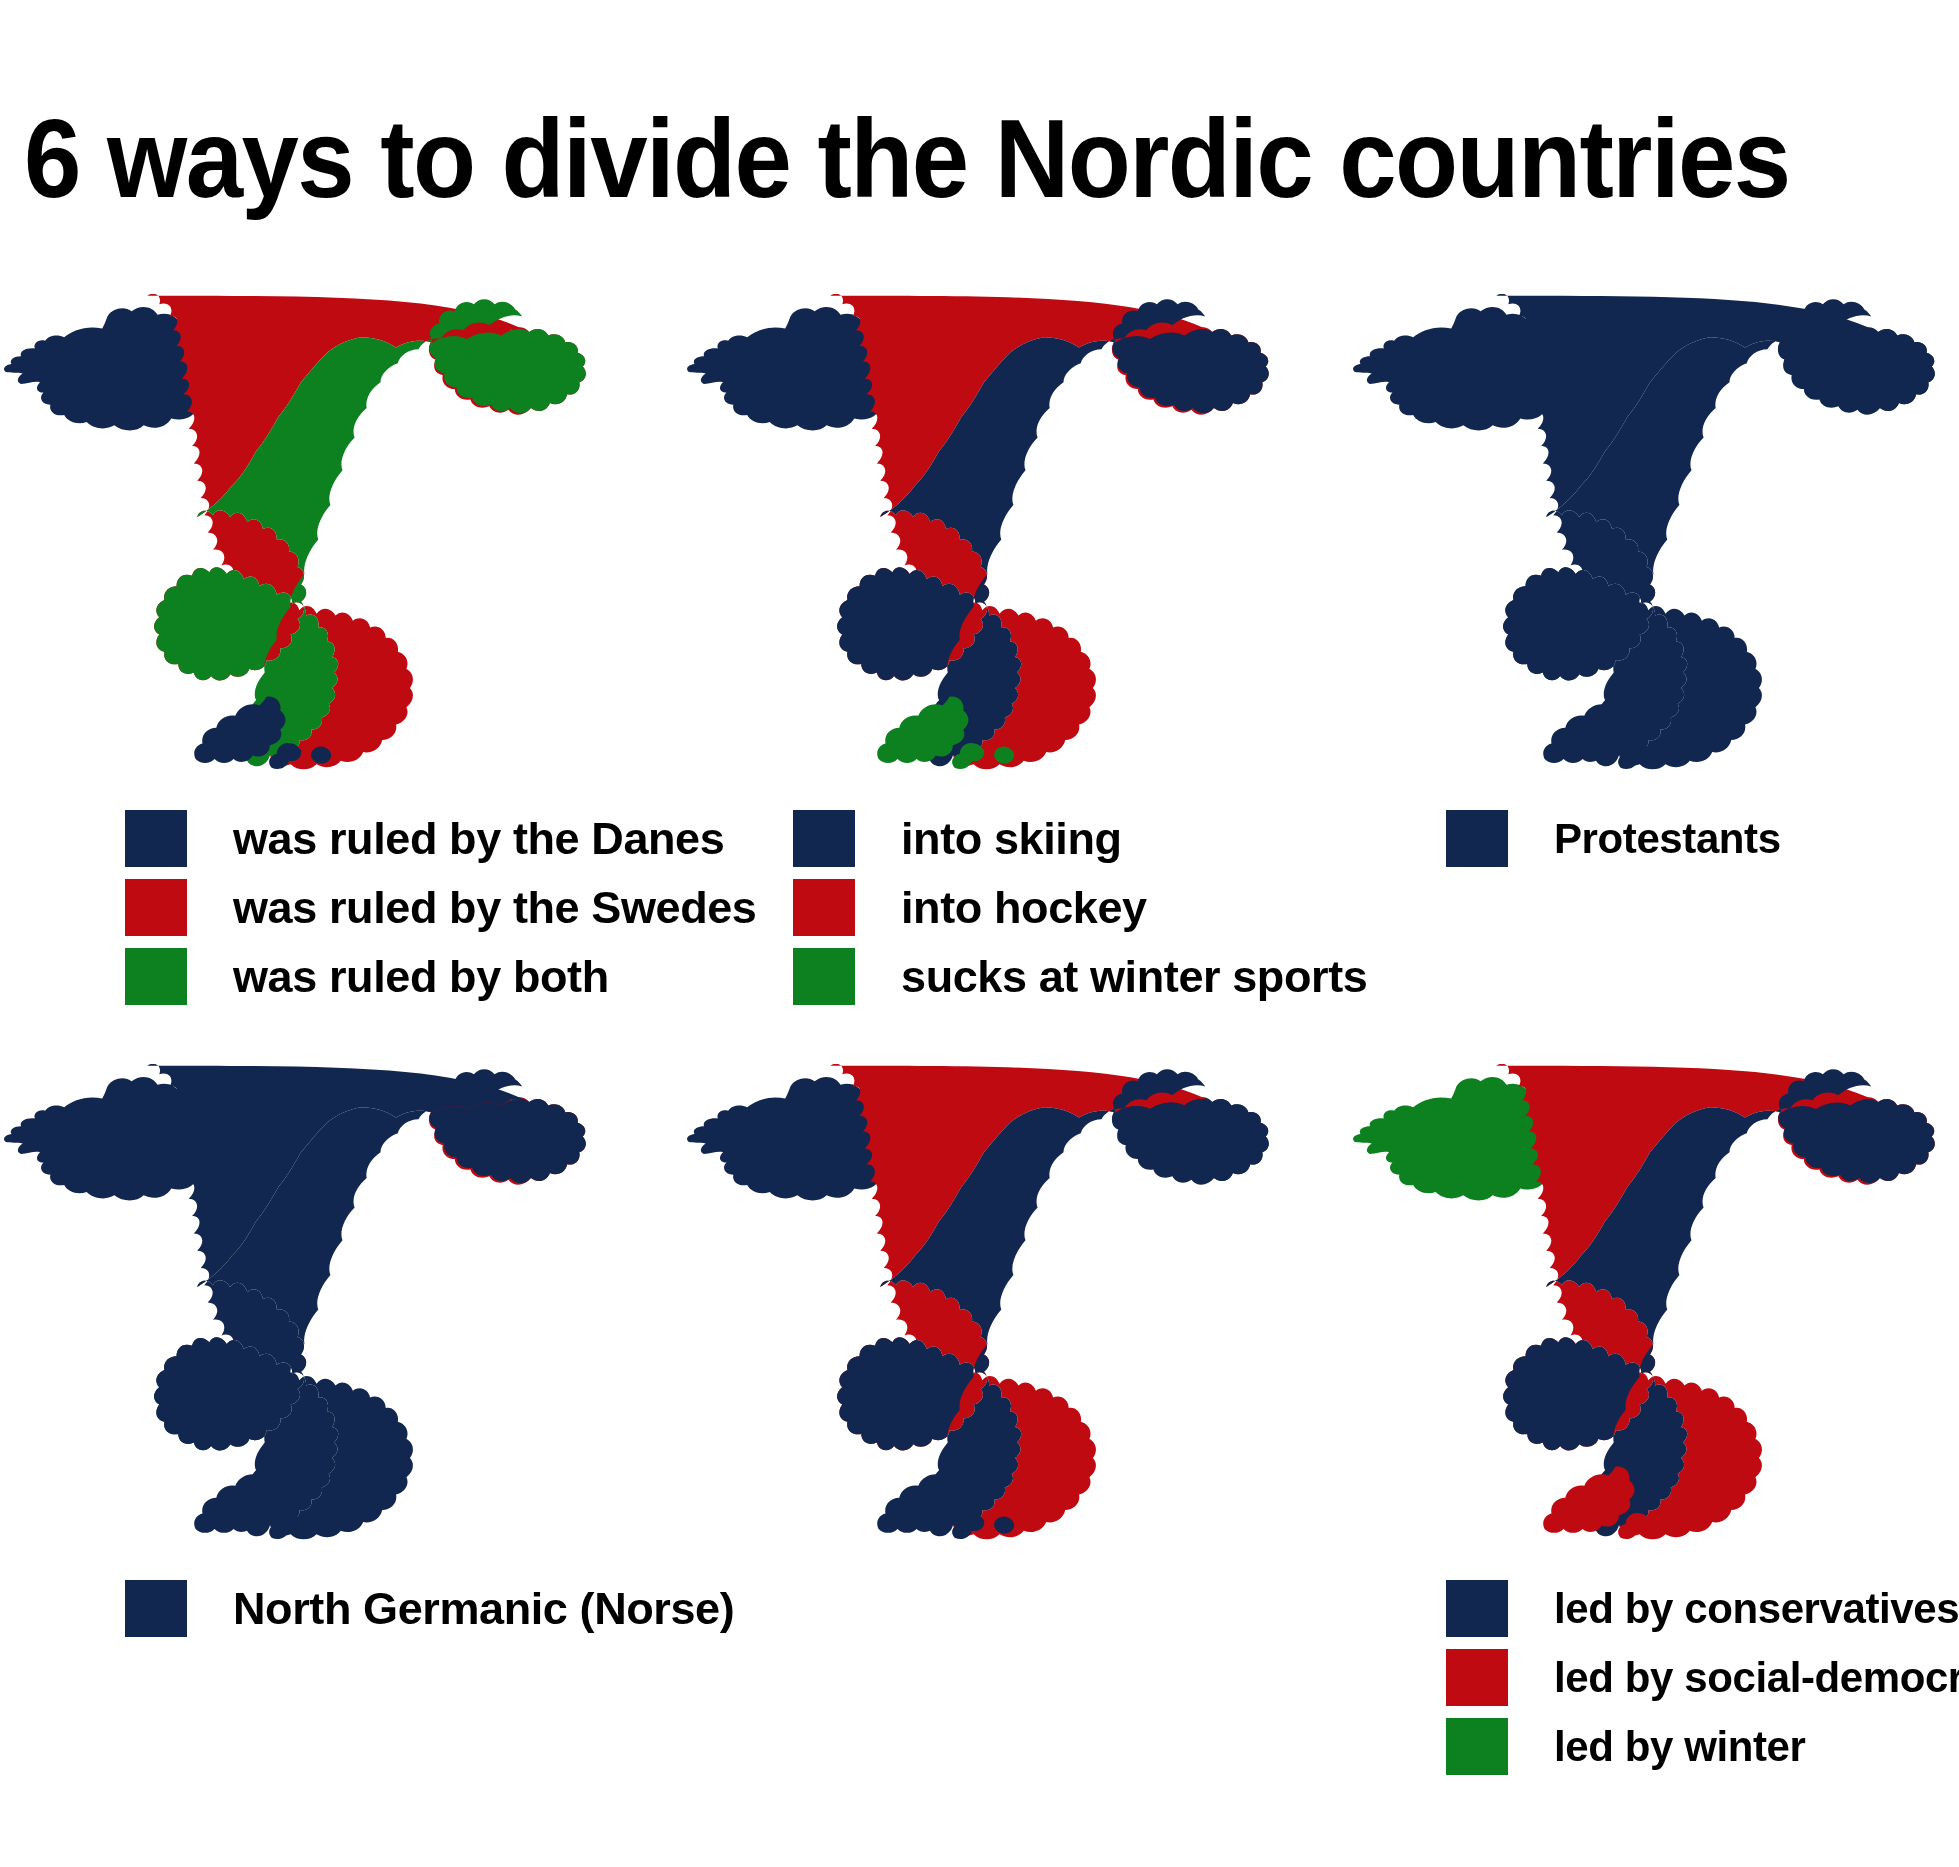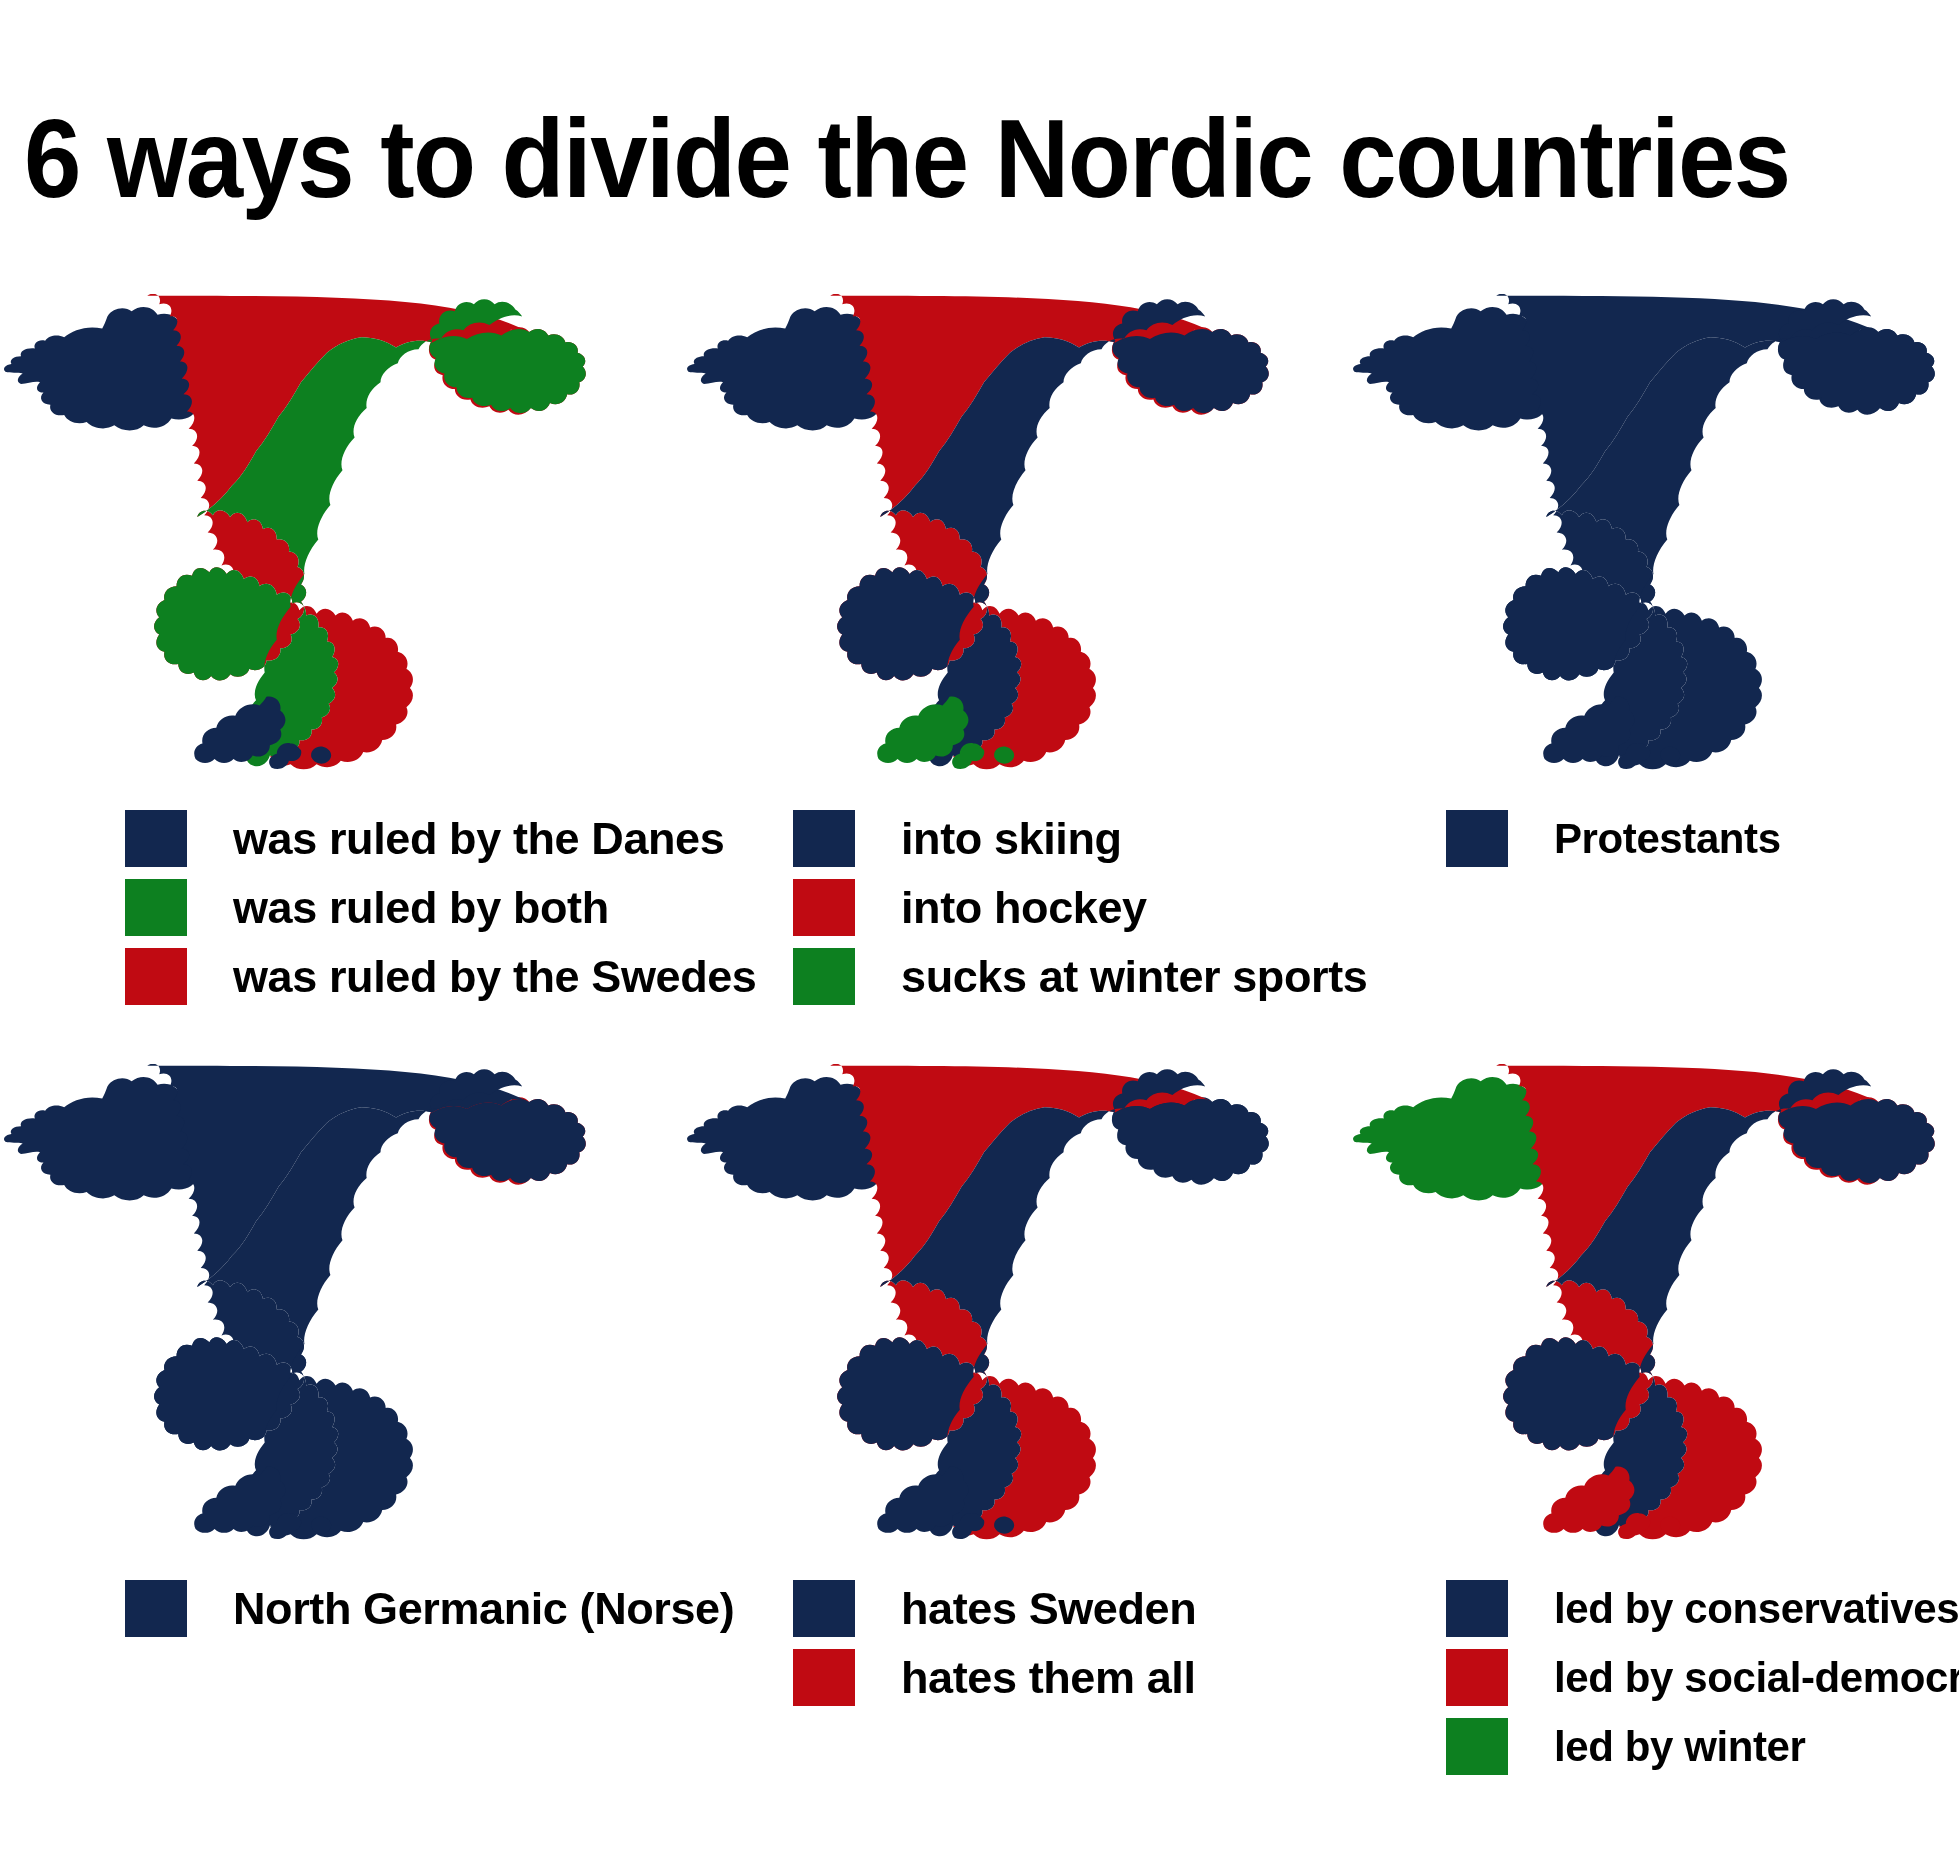--- a/index.html
+++ b/index.html
@@ -94,27 +94,27 @@
             <path d="M604 26 C590 22 576 28 566 36 C554 30 542 34 536 42 C524 38 514 44 510 52 C498 50 488 56 484 64 C472 64 462 72 460 80 C448 84 440 94 440 102 C428 110 422 122 424 132 C412 142 406 156 410 166 C398 178 392 194 396 204 C384 218 378 234 382 244 C370 258 364 274 368 284 C356 298 350 314 352 324 C340 338 334 352 336 362 C324 376 318 390 320 400 C308 414 304 428 306 438 C296 450 292 462 296 470 C286 480 284 492 290 500 C280 508 280 520 288 526 C282 534 284 544 294 546 C302 548 310 542 312 534 C320 538 330 534 330 526 C338 530 348 524 346 516 C354 518 362 512 360 504 C368 504 374 498 372 490 C380 488 384 480 380 474 C388 470 390 462 384 456 C392 450 392 442 386 438 C394 430 392 422 384 420 C390 410 386 402 378 402 C382 392 376 384 368 386 C370 374 362 368 354 372 C354 360 346 354 338 358 C338 346 328 342 320 348 C318 336 308 332 300 338 C298 326 288 324 282 330 C278 318 268 316 262 324 C256 314 246 314 242 322 C234 314 224 316 222 326 C212 322 204 328 204 338 C194 338 188 346 190 354 C180 358 178 368 184 374 C176 380 176 390 184 394 C178 402 180 412 190 414 C188 424 196 430 206 428 C206 438 216 442 224 438 C226 448 238 450 244 442 C250 450 262 448 266 440 C274 446 286 442 288 434 C298 438 308 432 308 424 C318 426 326 418 324 410 C334 410 340 402 336 394 C346 392 350 382 344 376 C352 372 354 362 348 356 C356 350 356 340 348 336 C354 328 352 318 344 316 C348 306 342 298 334 298 C336 288 328 282 320 284 C320 272 312 268 304 272 C302 260 292 258 286 264 C282 252 272 250 266 258 C260 248 250 248 246 256 C240 248 230 250 228 258 C244 248 258 236 268 222 C280 210 288 196 296 182 C306 170 314 156 322 142 C332 130 340 116 348 102 C358 90 368 78 378 68 C390 58 404 52 418 50 C432 50 446 54 458 62 C470 54 486 52 500 56 C512 48 528 46 540 52 C552 44 568 42 580 48 C590 40 604 38 612 44 C620 38 630 40 634 48 C642 44 652 48 654 56 C662 54 670 60 668 68 C676 70 680 78 674 84 C680 90 678 100 670 102 C672 112 664 118 656 116 C654 126 644 130 636 126 C632 136 622 138 614 132 C608 140 596 140 590 132 C582 138 572 136 568 128 C558 132 548 128 546 120 C536 122 528 116 528 108 C518 108 512 100 514 92 C504 90 500 82 504 74 C496 70 494 60 500 54 C494 46 498 36 508 34 C506 24 516 16 526 20 C528 10 540 6 548 12 C554 4 566 4 572 12 C580 6 592 10 596 18 C600 20 602 24 604 26 Z" fill="#0d8020" fill-rule="evenodd"></path>
             <path d="M300 476 C288 472 276 478 272 488 C262 486 252 492 250 502 C240 502 232 510 234 520 C226 522 222 530 226 538 C232 544 242 544 248 538 C254 544 264 544 270 538 C276 544 288 542 292 534 C302 538 312 532 312 522 C322 520 328 512 324 504 C332 498 332 488 324 482 C326 472 318 464 308 466 C306 470 302 474 300 476 Z M336 520 C328 518 320 524 320 532 C312 534 308 542 314 548 C322 552 332 548 334 540 C342 542 350 536 348 528 C344 522 340 520 336 520 Z M374 524 C366 522 358 528 360 536 C364 544 374 546 380 540 C386 534 382 526 374 524 Z" fill="#12274f" fill-rule="evenodd"></path>
           </svg>
         </div>
       <div class="legend">
           <div class="legend-row">
             <span class="swatch" style="background: rgb(18, 39, 79);"></span>
             <span class="legend-label">was ruled by the Danes</span>
           </div>
           <div class="legend-row">
+            <span class="swatch" style="background: rgb(192, 10, 18);"></span>
+            <span class="legend-label">was ruled by the Swedes</span>
+          </div>
+          <div class="legend-row">
             <span class="swatch" style="background: rgb(13, 128, 32);"></span>
             <span class="legend-label">was ruled by both</span>
           </div>
-          <div class="legend-row">
-            <span class="swatch" style="background: rgb(192, 10, 18);"></span>
-            <span class="legend-label">was ruled by the Swedes</span>
-          </div>
         </div>
     </div>
     <div class="panel c1">
       <div class="mapwrap">
           <svg viewBox="0 0 755 560" preserveAspectRatio="xMidYMid meet">
             <path d="M118 40 C100 36 84 42 74 50 C66 46 56 48 52 54 C44 52 38 57 40 63 C30 62 22 66 24 72 C16 72 10 76 13 81 C6 82 2 86 6 90 C12 92 20 90 26 92 C20 96 18 102 24 104 C32 104 40 100 46 102 C40 108 42 114 50 114 C44 120 48 128 58 128 C56 136 64 142 74 140 C78 148 90 152 100 148 C108 156 122 158 132 152 C142 160 158 160 166 152 C178 158 192 154 198 144 C212 148 226 142 228 130 C240 128 248 118 244 108 C252 100 250 88 240 82 C246 72 240 60 228 58 C230 46 220 36 208 36 C206 26 194 20 182 24 C176 14 162 12 152 20 C144 14 130 16 124 26 C122 32 120 36 118 40 Z" fill="#12274f" fill-rule="evenodd"></path>
             <path d="M614 132 C622 138 632 136 636 126 C644 130 654 126 656 116 C664 118 672 112 670 102 C678 100 680 90 674 84 C680 78 676 70 668 68 C670 60 662 54 654 56 C652 48 642 44 634 48 C630 40 620 38 612 44 C608 38 598 36 590 42 C586 34 576 32 568 38 C564 30 554 28 546 34 C542 26 532 24 524 30 C520 24 510 22 504 28 C502 38 496 46 498 56 C494 64 496 74 504 76 C500 84 502 92 512 94 C510 102 516 110 526 110 C526 118 534 124 544 122 C546 130 556 134 566 130 C570 138 580 140 588 134 C594 142 606 142 614 132 Z" fill="#c00a12" fill-rule="evenodd"></path>
             <path d="M612 44 C600 38 588 40 580 48 C568 42 552 44 540 52 C528 46 512 48 500 56 C486 52 470 54 458 62 C446 54 432 50 418 50 C404 52 390 58 378 68 C368 78 358 90 348 102 C340 116 332 130 322 142 C314 156 306 170 296 182 C288 196 280 210 268 222 C258 236 244 248 228 258 C230 250 240 248 246 256 C250 248 260 248 266 258 C272 250 282 252 286 264 C292 258 302 260 304 272 C312 268 320 272 320 284 C328 282 336 288 334 298 C342 298 348 306 344 316 C352 318 354 328 348 336 C356 340 356 350 348 356 C354 362 352 372 344 376 C350 382 346 392 336 394 C340 402 334 410 324 410 C326 418 318 426 308 424 C308 432 298 438 288 434 C286 442 274 446 266 440 C262 448 250 450 244 442 C238 450 226 448 224 438 C216 442 206 438 206 428 C196 430 188 424 190 414 C180 412 178 402 184 394 C176 390 176 380 184 374 C178 368 180 358 190 354 C188 346 194 338 204 338 C204 328 212 322 222 326 C224 316 234 314 242 322 C246 314 256 314 262 324 C268 316 278 318 282 330 C288 324 298 326 300 338 C308 332 318 336 320 348 C328 342 338 346 338 358 C346 354 354 360 354 372 C362 368 370 374 368 386 C376 384 382 392 378 402 C386 402 390 410 384 420 C392 422 394 430 386 438 C392 442 392 450 384 456 C390 462 388 470 380 474 C384 480 380 488 372 490 C374 498 368 504 360 504 C362 512 354 518 346 516 C348 524 338 530 330 526 C330 534 320 538 312 534 C316 544 326 548 336 544 C344 552 358 552 366 544 C376 550 388 548 394 540 C404 544 416 540 420 530 C430 532 440 526 442 516 C452 516 460 508 458 498 C468 496 474 486 470 478 C478 472 480 462 474 456 C480 448 478 438 470 434 C474 424 468 416 460 414 C462 404 454 396 446 398 C446 388 436 382 428 386 C426 376 416 372 408 378 C404 368 394 366 388 372 C382 362 372 362 366 370 C362 360 352 358 346 366 C344 356 334 354 328 362 C328 352 318 348 312 356 C312 346 302 342 296 350 C298 338 288 334 282 342 C286 330 276 324 268 330 C274 318 266 310 256 314 C264 302 256 294 246 296 C256 286 250 276 240 276 C250 266 246 256 236 256 C246 246 242 236 232 236 C242 226 238 216 228 216 C238 206 234 196 224 196 C234 186 232 176 222 176 C232 166 228 156 218 156 C228 146 226 136 216 136 C226 126 222 116 212 116 C222 108 220 98 210 98 C220 88 218 78 208 78 C216 70 214 60 204 60 C212 52 210 42 200 42 C208 34 206 24 196 26 C202 16 194 8 184 12 C188 2 178 -4 170 2 C396 2 530 2 612 44 Z" fill="#c00a12" fill-rule="evenodd"></path>
             <path d="M604 26 C590 22 576 28 566 36 C554 30 542 34 536 42 C524 38 514 44 510 52 C498 50 488 56 484 64 C472 64 462 72 460 80 C448 84 440 94 440 102 C428 110 422 122 424 132 C412 142 406 156 410 166 C398 178 392 194 396 204 C384 218 378 234 382 244 C370 258 364 274 368 284 C356 298 350 314 352 324 C340 338 334 352 336 362 C324 376 318 390 320 400 C308 414 304 428 306 438 C296 450 292 462 296 470 C286 480 284 492 290 500 C280 508 280 520 288 526 C282 534 284 544 294 546 C302 548 310 542 312 534 C320 538 330 534 330 526 C338 530 348 524 346 516 C354 518 362 512 360 504 C368 504 374 498 372 490 C380 488 384 480 380 474 C388 470 390 462 384 456 C392 450 392 442 386 438 C394 430 392 422 384 420 C390 410 386 402 378 402 C382 392 376 384 368 386 C370 374 362 368 354 372 C354 360 346 354 338 358 C338 346 328 342 320 348 C318 336 308 332 300 338 C298 326 288 324 282 330 C278 318 268 316 262 324 C256 314 246 314 242 322 C234 314 224 316 222 326 C212 322 204 328 204 338 C194 338 188 346 190 354 C180 358 178 368 184 374 C176 380 176 390 184 394 C178 402 180 412 190 414 C188 424 196 430 206 428 C206 438 216 442 224 438 C226 448 238 450 244 442 C250 450 262 448 266 440 C274 446 286 442 288 434 C298 438 308 432 308 424 C318 426 326 418 324 410 C334 410 340 402 336 394 C346 392 350 382 344 376 C352 372 354 362 348 356 C356 350 356 340 348 336 C354 328 352 318 344 316 C348 306 342 298 334 298 C336 288 328 282 320 284 C320 272 312 268 304 272 C302 260 292 258 286 264 C282 252 272 250 266 258 C260 248 250 248 246 256 C240 248 230 250 228 258 C244 248 258 236 268 222 C280 210 288 196 296 182 C306 170 314 156 322 142 C332 130 340 116 348 102 C358 90 368 78 378 68 C390 58 404 52 418 50 C432 50 446 54 458 62 C470 54 486 52 500 56 C512 48 528 46 540 52 C552 44 568 42 580 48 C590 40 604 38 612 44 C620 38 630 40 634 48 C642 44 652 48 654 56 C662 54 670 60 668 68 C676 70 680 78 674 84 C680 90 678 100 670 102 C672 112 664 118 656 116 C654 126 644 130 636 126 C632 136 622 138 614 132 C608 140 596 140 590 132 C582 138 572 136 568 128 C558 132 548 128 546 120 C536 122 528 116 528 108 C518 108 512 100 514 92 C504 90 500 82 504 74 C496 70 494 60 500 54 C494 46 498 36 508 34 C506 24 516 16 526 20 C528 10 540 6 548 12 C554 4 566 4 572 12 C580 6 592 10 596 18 C600 20 602 24 604 26 Z" fill="#12274f" fill-rule="evenodd"></path>
             <path d="M300 476 C288 472 276 478 272 488 C262 486 252 492 250 502 C240 502 232 510 234 520 C226 522 222 530 226 538 C232 544 242 544 248 538 C254 544 264 544 270 538 C276 544 288 542 292 534 C302 538 312 532 312 522 C322 520 328 512 324 504 C332 498 332 488 324 482 C326 472 318 464 308 466 C306 470 302 474 300 476 Z M336 520 C328 518 320 524 320 532 C312 534 308 542 314 548 C322 552 332 548 334 540 C342 542 350 536 348 528 C344 522 340 520 336 520 Z M374 524 C366 522 358 528 360 536 C364 544 374 546 380 540 C386 534 382 526 374 524 Z" fill="#0d8020" fill-rule="evenodd"></path>
@@ -175,30 +175,20 @@
     <div class="panel c1">
       <div class="mapwrap">
           <svg viewBox="0 0 755 560" preserveAspectRatio="xMidYMid meet">
             <path d="M118 40 C100 36 84 42 74 50 C66 46 56 48 52 54 C44 52 38 57 40 63 C30 62 22 66 24 72 C16 72 10 76 13 81 C6 82 2 86 6 90 C12 92 20 90 26 92 C20 96 18 102 24 104 C32 104 40 100 46 102 C40 108 42 114 50 114 C44 120 48 128 58 128 C56 136 64 142 74 140 C78 148 90 152 100 148 C108 156 122 158 132 152 C142 160 158 160 166 152 C178 158 192 154 198 144 C212 148 226 142 228 130 C240 128 248 118 244 108 C252 100 250 88 240 82 C246 72 240 60 228 58 C230 46 220 36 208 36 C206 26 194 20 182 24 C176 14 162 12 152 20 C144 14 130 16 124 26 C122 32 120 36 118 40 Z" fill="#12274f" fill-rule="evenodd"></path>
             <path d="M614 132 C622 138 632 136 636 126 C644 130 654 126 656 116 C664 118 672 112 670 102 C678 100 680 90 674 84 C680 78 676 70 668 68 C670 60 662 54 654 56 C652 48 642 44 634 48 C630 40 620 38 612 44 C608 38 598 36 590 42 C586 34 576 32 568 38 C564 30 554 28 546 34 C542 26 532 24 524 30 C520 24 510 22 504 28 C502 38 496 46 498 56 C494 64 496 74 504 76 C500 84 502 92 512 94 C510 102 516 110 526 110 C526 118 534 124 544 122 C546 130 556 134 566 130 C570 138 580 140 588 134 C594 142 606 142 614 132 Z" fill="#12274f" fill-rule="evenodd"></path>
             <path d="M612 44 C600 38 588 40 580 48 C568 42 552 44 540 52 C528 46 512 48 500 56 C486 52 470 54 458 62 C446 54 432 50 418 50 C404 52 390 58 378 68 C368 78 358 90 348 102 C340 116 332 130 322 142 C314 156 306 170 296 182 C288 196 280 210 268 222 C258 236 244 248 228 258 C230 250 240 248 246 256 C250 248 260 248 266 258 C272 250 282 252 286 264 C292 258 302 260 304 272 C312 268 320 272 320 284 C328 282 336 288 334 298 C342 298 348 306 344 316 C352 318 354 328 348 336 C356 340 356 350 348 356 C354 362 352 372 344 376 C350 382 346 392 336 394 C340 402 334 410 324 410 C326 418 318 426 308 424 C308 432 298 438 288 434 C286 442 274 446 266 440 C262 448 250 450 244 442 C238 450 226 448 224 438 C216 442 206 438 206 428 C196 430 188 424 190 414 C180 412 178 402 184 394 C176 390 176 380 184 374 C178 368 180 358 190 354 C188 346 194 338 204 338 C204 328 212 322 222 326 C224 316 234 314 242 322 C246 314 256 314 262 324 C268 316 278 318 282 330 C288 324 298 326 300 338 C308 332 318 336 320 348 C328 342 338 346 338 358 C346 354 354 360 354 372 C362 368 370 374 368 386 C376 384 382 392 378 402 C386 402 390 410 384 420 C392 422 394 430 386 438 C392 442 392 450 384 456 C390 462 388 470 380 474 C384 480 380 488 372 490 C374 498 368 504 360 504 C362 512 354 518 346 516 C348 524 338 530 330 526 C330 534 320 538 312 534 C316 544 326 548 336 544 C344 552 358 552 366 544 C376 550 388 548 394 540 C404 544 416 540 420 530 C430 532 440 526 442 516 C452 516 460 508 458 498 C468 496 474 486 470 478 C478 472 480 462 474 456 C480 448 478 438 470 434 C474 424 468 416 460 414 C462 404 454 396 446 398 C446 388 436 382 428 386 C426 376 416 372 408 378 C404 368 394 366 388 372 C382 362 372 362 366 370 C362 360 352 358 346 366 C344 356 334 354 328 362 C328 352 318 348 312 356 C312 346 302 342 296 350 C298 338 288 334 282 342 C286 330 276 324 268 330 C274 318 266 310 256 314 C264 302 256 294 246 296 C256 286 250 276 240 276 C250 266 246 256 236 256 C246 246 242 236 232 236 C242 226 238 216 228 216 C238 206 234 196 224 196 C234 186 232 176 222 176 C232 166 228 156 218 156 C228 146 226 136 216 136 C226 126 222 116 212 116 C222 108 220 98 210 98 C220 88 218 78 208 78 C216 70 214 60 204 60 C212 52 210 42 200 42 C208 34 206 24 196 26 C202 16 194 8 184 12 C188 2 178 -4 170 2 C396 2 530 2 612 44 Z" fill="#c00a12" fill-rule="evenodd"></path>
             <path d="M604 26 C590 22 576 28 566 36 C554 30 542 34 536 42 C524 38 514 44 510 52 C498 50 488 56 484 64 C472 64 462 72 460 80 C448 84 440 94 440 102 C428 110 422 122 424 132 C412 142 406 156 410 166 C398 178 392 194 396 204 C384 218 378 234 382 244 C370 258 364 274 368 284 C356 298 350 314 352 324 C340 338 334 352 336 362 C324 376 318 390 320 400 C308 414 304 428 306 438 C296 450 292 462 296 470 C286 480 284 492 290 500 C280 508 280 520 288 526 C282 534 284 544 294 546 C302 548 310 542 312 534 C320 538 330 534 330 526 C338 530 348 524 346 516 C354 518 362 512 360 504 C368 504 374 498 372 490 C380 488 384 480 380 474 C388 470 390 462 384 456 C392 450 392 442 386 438 C394 430 392 422 384 420 C390 410 386 402 378 402 C382 392 376 384 368 386 C370 374 362 368 354 372 C354 360 346 354 338 358 C338 346 328 342 320 348 C318 336 308 332 300 338 C298 326 288 324 282 330 C278 318 268 316 262 324 C256 314 246 314 242 322 C234 314 224 316 222 326 C212 322 204 328 204 338 C194 338 188 346 190 354 C180 358 178 368 184 374 C176 380 176 390 184 394 C178 402 180 412 190 414 C188 424 196 430 206 428 C206 438 216 442 224 438 C226 448 238 450 244 442 C250 450 262 448 266 440 C274 446 286 442 288 434 C298 438 308 432 308 424 C318 426 326 418 324 410 C334 410 340 402 336 394 C346 392 350 382 344 376 C352 372 354 362 348 356 C356 350 356 340 348 336 C354 328 352 318 344 316 C348 306 342 298 334 298 C336 288 328 282 320 284 C320 272 312 268 304 272 C302 260 292 258 286 264 C282 252 272 250 266 258 C260 248 250 248 246 256 C240 248 230 250 228 258 C244 248 258 236 268 222 C280 210 288 196 296 182 C306 170 314 156 322 142 C332 130 340 116 348 102 C358 90 368 78 378 68 C390 58 404 52 418 50 C432 50 446 54 458 62 C470 54 486 52 500 56 C512 48 528 46 540 52 C552 44 568 42 580 48 C590 40 604 38 612 44 C620 38 630 40 634 48 C642 44 652 48 654 56 C662 54 670 60 668 68 C676 70 680 78 674 84 C680 90 678 100 670 102 C672 112 664 118 656 116 C654 126 644 130 636 126 C632 136 622 138 614 132 C608 140 596 140 590 132 C582 138 572 136 568 128 C558 132 548 128 546 120 C536 122 528 116 528 108 C518 108 512 100 514 92 C504 90 500 82 504 74 C496 70 494 60 500 54 C494 46 498 36 508 34 C506 24 516 16 526 20 C528 10 540 6 548 12 C554 4 566 4 572 12 C580 6 592 10 596 18 C600 20 602 24 604 26 Z" fill="#12274f" fill-rule="evenodd"></path>
             <path d="M300 476 C288 472 276 478 272 488 C262 486 252 492 250 502 C240 502 232 510 234 520 C226 522 222 530 226 538 C232 544 242 544 248 538 C254 544 264 544 270 538 C276 544 288 542 292 534 C302 538 312 532 312 522 C322 520 328 512 324 504 C332 498 332 488 324 482 C326 472 318 464 308 466 C306 470 302 474 300 476 Z M336 520 C328 518 320 524 320 532 C312 534 308 542 314 548 C322 552 332 548 334 540 C342 542 350 536 348 528 C344 522 340 520 336 520 Z M374 524 C366 522 358 528 360 536 C364 544 374 546 380 540 C386 534 382 526 374 524 Z" fill="#12274f" fill-rule="evenodd"></path>
           </svg>
         </div>
-      <div class="legend">
-          <div class="legend-row">
-            <span class="swatch" style="background: rgb(18, 39, 79);"></span>
-            <span class="legend-label">hates Sweden</span>
-          </div>
-          <div class="legend-row">
-            <span class="swatch" style="background: rgb(192, 10, 18);"></span>
-            <span class="legend-label">hates them all</span>
-          </div>
-        </div>
     </div>
     <div class="panel c2">
       <div class="mapwrap">
           <svg viewBox="0 0 755 560" preserveAspectRatio="xMidYMid meet">
             <path d="M118 40 C100 36 84 42 74 50 C66 46 56 48 52 54 C44 52 38 57 40 63 C30 62 22 66 24 72 C16 72 10 76 13 81 C6 82 2 86 6 90 C12 92 20 90 26 92 C20 96 18 102 24 104 C32 104 40 100 46 102 C40 108 42 114 50 114 C44 120 48 128 58 128 C56 136 64 142 74 140 C78 148 90 152 100 148 C108 156 122 158 132 152 C142 160 158 160 166 152 C178 158 192 154 198 144 C212 148 226 142 228 130 C240 128 248 118 244 108 C252 100 250 88 240 82 C246 72 240 60 228 58 C230 46 220 36 208 36 C206 26 194 20 182 24 C176 14 162 12 152 20 C144 14 130 16 124 26 C122 32 120 36 118 40 Z" fill="#0d8020" fill-rule="evenodd"></path>
             <path d="M614 132 C622 138 632 136 636 126 C644 130 654 126 656 116 C664 118 672 112 670 102 C678 100 680 90 674 84 C680 78 676 70 668 68 C670 60 662 54 654 56 C652 48 642 44 634 48 C630 40 620 38 612 44 C608 38 598 36 590 42 C586 34 576 32 568 38 C564 30 554 28 546 34 C542 26 532 24 524 30 C520 24 510 22 504 28 C502 38 496 46 498 56 C494 64 496 74 504 76 C500 84 502 92 512 94 C510 102 516 110 526 110 C526 118 534 124 544 122 C546 130 556 134 566 130 C570 138 580 140 588 134 C594 142 606 142 614 132 Z" fill="#c00a12" fill-rule="evenodd"></path>
             <path d="M612 44 C600 38 588 40 580 48 C568 42 552 44 540 52 C528 46 512 48 500 56 C486 52 470 54 458 62 C446 54 432 50 418 50 C404 52 390 58 378 68 C368 78 358 90 348 102 C340 116 332 130 322 142 C314 156 306 170 296 182 C288 196 280 210 268 222 C258 236 244 248 228 258 C230 250 240 248 246 256 C250 248 260 248 266 258 C272 250 282 252 286 264 C292 258 302 260 304 272 C312 268 320 272 320 284 C328 282 336 288 334 298 C342 298 348 306 344 316 C352 318 354 328 348 336 C356 340 356 350 348 356 C354 362 352 372 344 376 C350 382 346 392 336 394 C340 402 334 410 324 410 C326 418 318 426 308 424 C308 432 298 438 288 434 C286 442 274 446 266 440 C262 448 250 450 244 442 C238 450 226 448 224 438 C216 442 206 438 206 428 C196 430 188 424 190 414 C180 412 178 402 184 394 C176 390 176 380 184 374 C178 368 180 358 190 354 C188 346 194 338 204 338 C204 328 212 322 222 326 C224 316 234 314 242 322 C246 314 256 314 262 324 C268 316 278 318 282 330 C288 324 298 326 300 338 C308 332 318 336 320 348 C328 342 338 346 338 358 C346 354 354 360 354 372 C362 368 370 374 368 386 C376 384 382 392 378 402 C386 402 390 410 384 420 C392 422 394 430 386 438 C392 442 392 450 384 456 C390 462 388 470 380 474 C384 480 380 488 372 490 C374 498 368 504 360 504 C362 512 354 518 346 516 C348 524 338 530 330 526 C330 534 320 538 312 534 C316 544 326 548 336 544 C344 552 358 552 366 544 C376 550 388 548 394 540 C404 544 416 540 420 530 C430 532 440 526 442 516 C452 516 460 508 458 498 C468 496 474 486 470 478 C478 472 480 462 474 456 C480 448 478 438 470 434 C474 424 468 416 460 414 C462 404 454 396 446 398 C446 388 436 382 428 386 C426 376 416 372 408 378 C404 368 394 366 388 372 C382 362 372 362 366 370 C362 360 352 358 346 366 C344 356 334 354 328 362 C328 352 318 348 312 356 C312 346 302 342 296 350 C298 338 288 334 282 342 C286 330 276 324 268 330 C274 318 266 310 256 314 C264 302 256 294 246 296 C256 286 250 276 240 276 C250 266 246 256 236 256 C246 246 242 236 232 236 C242 226 238 216 228 216 C238 206 234 196 224 196 C234 186 232 176 222 176 C232 166 228 156 218 156 C228 146 226 136 216 136 C226 126 222 116 212 116 C222 108 220 98 210 98 C220 88 218 78 208 78 C216 70 214 60 204 60 C212 52 210 42 200 42 C208 34 206 24 196 26 C202 16 194 8 184 12 C188 2 178 -4 170 2 C396 2 530 2 612 44 Z" fill="#c00a12" fill-rule="evenodd"></path>
             <path d="M604 26 C590 22 576 28 566 36 C554 30 542 34 536 42 C524 38 514 44 510 52 C498 50 488 56 484 64 C472 64 462 72 460 80 C448 84 440 94 440 102 C428 110 422 122 424 132 C412 142 406 156 410 166 C398 178 392 194 396 204 C384 218 378 234 382 244 C370 258 364 274 368 284 C356 298 350 314 352 324 C340 338 334 352 336 362 C324 376 318 390 320 400 C308 414 304 428 306 438 C296 450 292 462 296 470 C286 480 284 492 290 500 C280 508 280 520 288 526 C282 534 284 544 294 546 C302 548 310 542 312 534 C320 538 330 534 330 526 C338 530 348 524 346 516 C354 518 362 512 360 504 C368 504 374 498 372 490 C380 488 384 480 380 474 C388 470 390 462 384 456 C392 450 392 442 386 438 C394 430 392 422 384 420 C390 410 386 402 378 402 C382 392 376 384 368 386 C370 374 362 368 354 372 C354 360 346 354 338 358 C338 346 328 342 320 348 C318 336 308 332 300 338 C298 326 288 324 282 330 C278 318 268 316 262 324 C256 314 246 314 242 322 C234 314 224 316 222 326 C212 322 204 328 204 338 C194 338 188 346 190 354 C180 358 178 368 184 374 C176 380 176 390 184 394 C178 402 180 412 190 414 C188 424 196 430 206 428 C206 438 216 442 224 438 C226 448 238 450 244 442 C250 450 262 448 266 440 C274 446 286 442 288 434 C298 438 308 432 308 424 C318 426 326 418 324 410 C334 410 340 402 336 394 C346 392 350 382 344 376 C352 372 354 362 348 356 C356 350 356 340 348 336 C354 328 352 318 344 316 C348 306 342 298 334 298 C336 288 328 282 320 284 C320 272 312 268 304 272 C302 260 292 258 286 264 C282 252 272 250 266 258 C260 248 250 248 246 256 C240 248 230 250 228 258 C244 248 258 236 268 222 C280 210 288 196 296 182 C306 170 314 156 322 142 C332 130 340 116 348 102 C358 90 368 78 378 68 C390 58 404 52 418 50 C432 50 446 54 458 62 C470 54 486 52 500 56 C512 48 528 46 540 52 C552 44 568 42 580 48 C590 40 604 38 612 44 C620 38 630 40 634 48 C642 44 652 48 654 56 C662 54 670 60 668 68 C676 70 680 78 674 84 C680 90 678 100 670 102 C672 112 664 118 656 116 C654 126 644 130 636 126 C632 136 622 138 614 132 C608 140 596 140 590 132 C582 138 572 136 568 128 C558 132 548 128 546 120 C536 122 528 116 528 108 C518 108 512 100 514 92 C504 90 500 82 504 74 C496 70 494 60 500 54 C494 46 498 36 508 34 C506 24 516 16 526 20 C528 10 540 6 548 12 C554 4 566 4 572 12 C580 6 592 10 596 18 C600 20 602 24 604 26 Z" fill="#12274f" fill-rule="evenodd"></path>
             <path d="M300 476 C288 472 276 478 272 488 C262 486 252 492 250 502 C240 502 232 510 234 520 C226 522 222 530 226 538 C232 544 242 544 248 538 C254 544 264 544 270 538 C276 544 288 542 292 534 C302 538 312 532 312 522 C322 520 328 512 324 504 C332 498 332 488 324 482 C326 472 318 464 308 466 C306 470 302 474 300 476 Z M336 520 C328 518 320 524 320 532 C312 534 308 542 314 548 C322 552 332 548 334 540 C342 542 350 536 348 528 C344 522 340 520 336 520 Z M374 524 C366 522 358 528 360 536 C364 544 374 546 380 540 C386 534 382 526 374 524 Z" fill="#c00a12" fill-rule="evenodd"></path>
           </svg>

